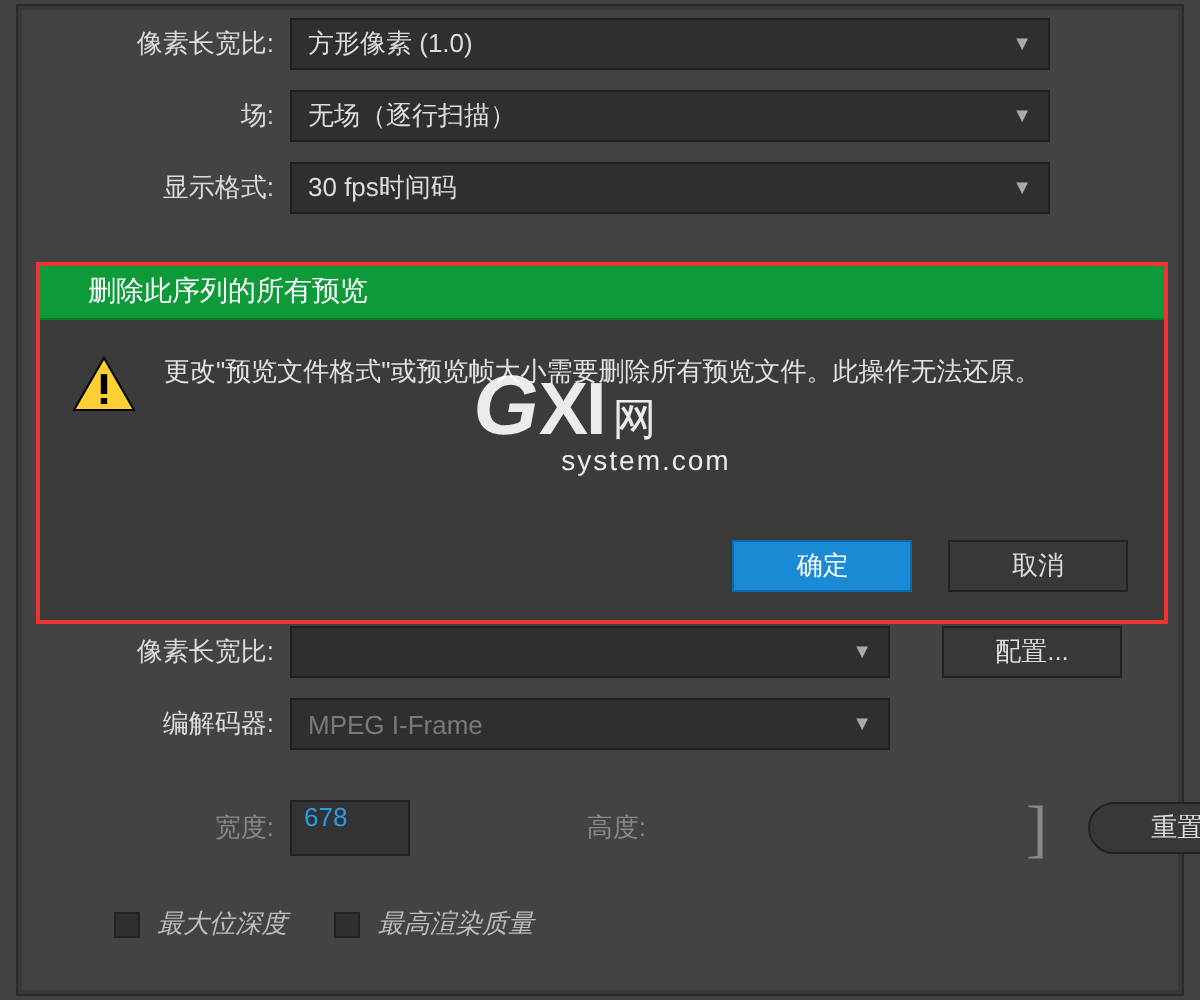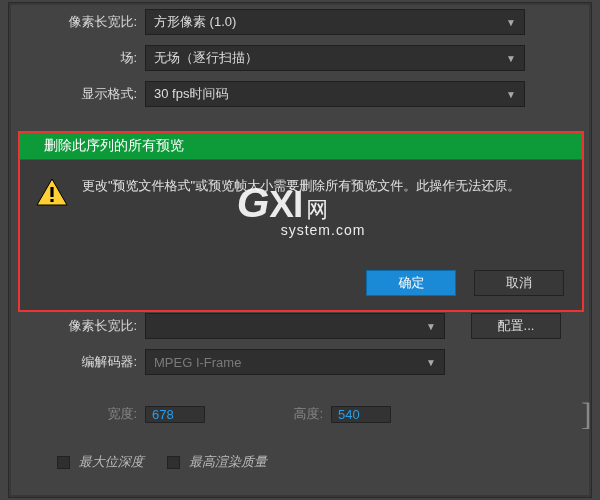--- a/index.html
+++ b/index.html
@@ -3,21 +3,21 @@
 <meta charset="utf-8">
 <style>
 * { box-sizing: border-box; margin: 0; padding: 0; font-family: "Microsoft YaHei", Arial, sans-serif; }
 body { background: #434343; width: 600px; height: 500px; overflow: hidden; position: relative; color: #ccc; font-size: 13px; }
 .panel { position: absolute; left: 8px; right: 8px; top: 2px; bottom: 2px; background: #434343; border: 1px solid #2a2a2a; box-shadow: 0 0 0 2px #383838 inset; padding: 0; }
 .form-area { padding: 6px 18px 0 18px; }
 .row { display: flex; align-items: center; gap: 8px; margin-bottom: 10px; }
 .label { width: 110px; text-align: right; color: #dcdcdc; font-size: 13px; }
 .dropdown { flex: 1; max-width: 380px; background: #2f2f2f; border: 1px solid #1f1f1f; height: 26px; display: flex; align-items: center; padding: 0 8px; color: #ddd; font-size: 13px; position: relative; }
 .dropdown .caret { margin-left: auto; color: #aaa; font-size: 10px; }
-.input { background: #333; border: 1px solid #222; height: 17px; width: 60px; color: #289de8; text-align: left; padding: 0 6px; font-size: 13px; }
+.input { background: #333; border: 1px solid #222; height: 28px; width: 60px; color: #289de8; text-align: left; padding: 0 6px; font-size: 13px; }
 .btn { background: #383838; border: 1px solid #222; color: #ddd; height: 26px; min-width: 90px; text-align: center; line-height: 24px; font-size: 13px; display: inline-block; }
 .btn.primary { background: #1b8ad6; border: 1px solid #0d6aa8; color: #fff; }
 .checkbox { display: inline-block; width: 13px; height: 13px; background: #2f2f2f; border: 1px solid #222; margin-right: 5px; vertical-align: middle; }
 .check-label { color: #bdbdbd; font-size: 13px; margin-right: 20px; font-style: italic; }
 .bracket { color: #888; font-size: 32px; font-family: "SimSun", serif; line-height: 1; }
 .section-title { color: #c0c0c0; font-size: 13px; margin: 8px 0 8px 25px; }
 
 
 .dialog-wrap { position: absolute; left: 9px; right: 7px; top: 128px; }
 .dialog { border: 2px solid #e33; background: #3b3b3b; }
@@ -113,21 +113,20 @@
     </div>
 
     <div class="dim-group">
       <div class="dim-rows">
         <div class="dim-row">
           <div class="dim-label">宽度:</div>
           <div class="input">678</div>
         </div>
         <div class="dim-row">
           <div class="dim-label">高度:</div>
-          <div class="input">540</div>
         </div>
       </div>
       <div class="bracket-col" style="margin-left:180px;">
           <span class="bracket">]</span>
         </div>
       <span class="btn reset-btn">重置</span>
     </div>
 
     <div style="margin-top:10px; margin-left:30px;">
       <span class="checkbox"></span>

